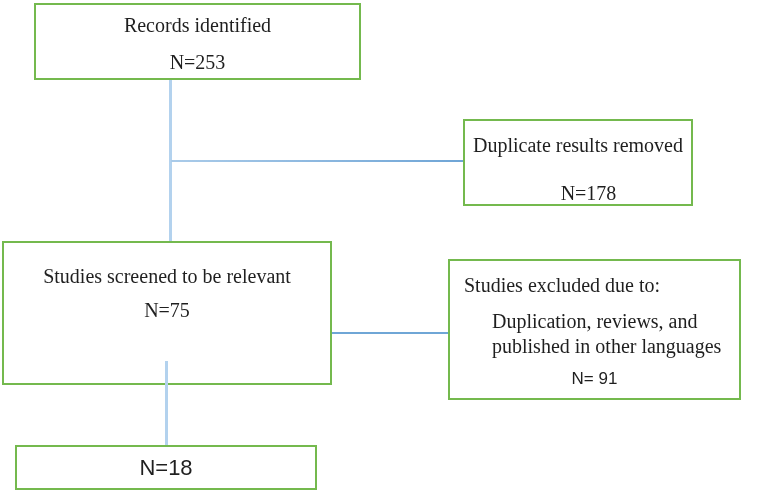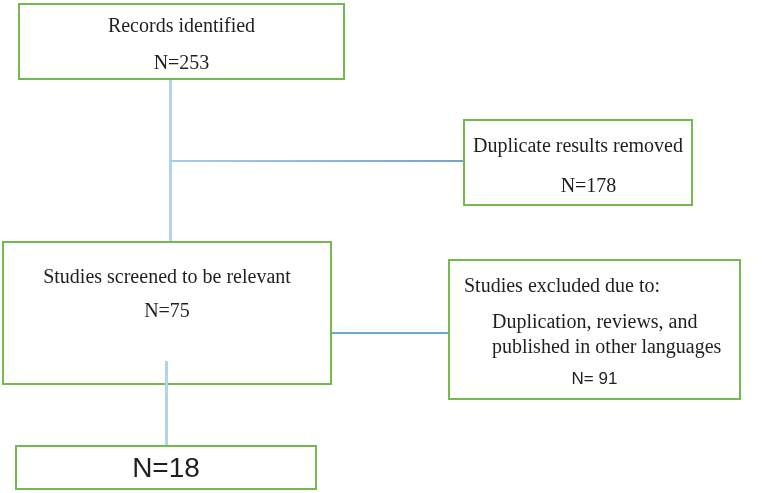--- a/index.html
+++ b/index.html
@@ -19,44 +19,44 @@
     overflow:hidden;
   }
   .box{
     position:absolute;
     box-sizing:border-box;
     border:2px solid var(--box-border);
     background:var(--bg);
   }
   .box .line{line-height:24px;font-size:20px;}
   
-  .box-records{left:18px;top:3px;width:327px;height:77px;text-align:center;padding-top:8px;}
+  .box-records{left:34px;top:3px;width:327px;height:77px;text-align:center;padding-top:8px;}
   .box-records .count{margin-top:13px;}
   
   .box-duplicates{left:463px;top:119px;width:230px;height:87px;text-align:center;padding-top:12px;}
-  .box-duplicates .count{margin-top:16px;padding-left:21px;}
+  .box-duplicates .count{margin-top:24px;padding-left:21px;}
   
   .box-screened{left:2px;top:241px;width:330px;height:144px;text-align:center;padding-top:21px;}
   .box-screened .count{margin-top:10px;}
   
   .box-excluded{left:448px;top:259px;width:293px;height:141px;text-align:left;padding:12px 14px 0 14px;}
   .box-excluded .reason{margin-top:12px;line-height:25px;font-size:20px;margin-left:28px;}
   .box-excluded .count{
     margin-top:10px;text-align:center;
     font-family:"Liberation Sans", sans-serif;
     font-size:17px;line-height:20px;
   }
   
   .box-included{
     left:15px;top:445px;width:302px;height:45px;
     display:flex;align-items:center;justify-content:center;
   }
   .box-included .count{
     font-family:"Liberation Sans", sans-serif;
-    font-size:28px;line-height:22px;
+    font-size:22px;line-height:22px;
   }
   
   .connector{position:absolute;}
   .conn-v{background:var(--conn-v);width:3px;}
   .conn-records-screened{left:169px;top:80px;height:162px;}
   .conn-screened-included{left:165px;top:361px;height:84px;}
   .conn-h{height:2px;background:var(--conn-h);}
   .conn-to-duplicates{left:171px;top:160px;width:292px;
     background:linear-gradient(to right,#aacbe9,#6fa5d6);}
   .conn-to-excluded{left:332px;top:332px;width:136px;background:#6fa6d6;}

